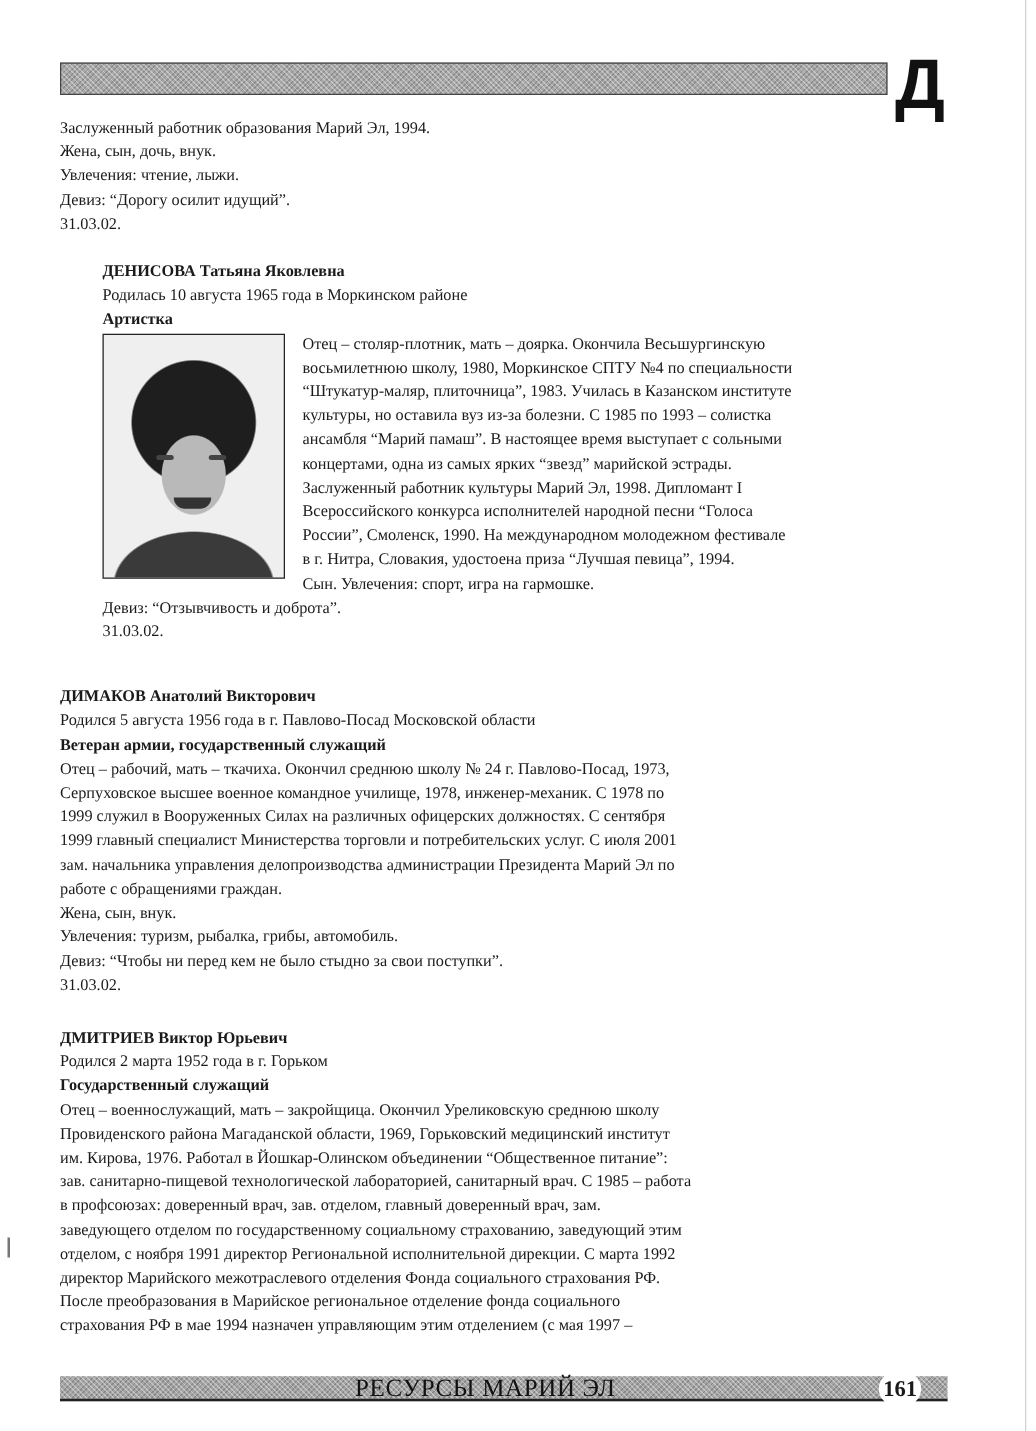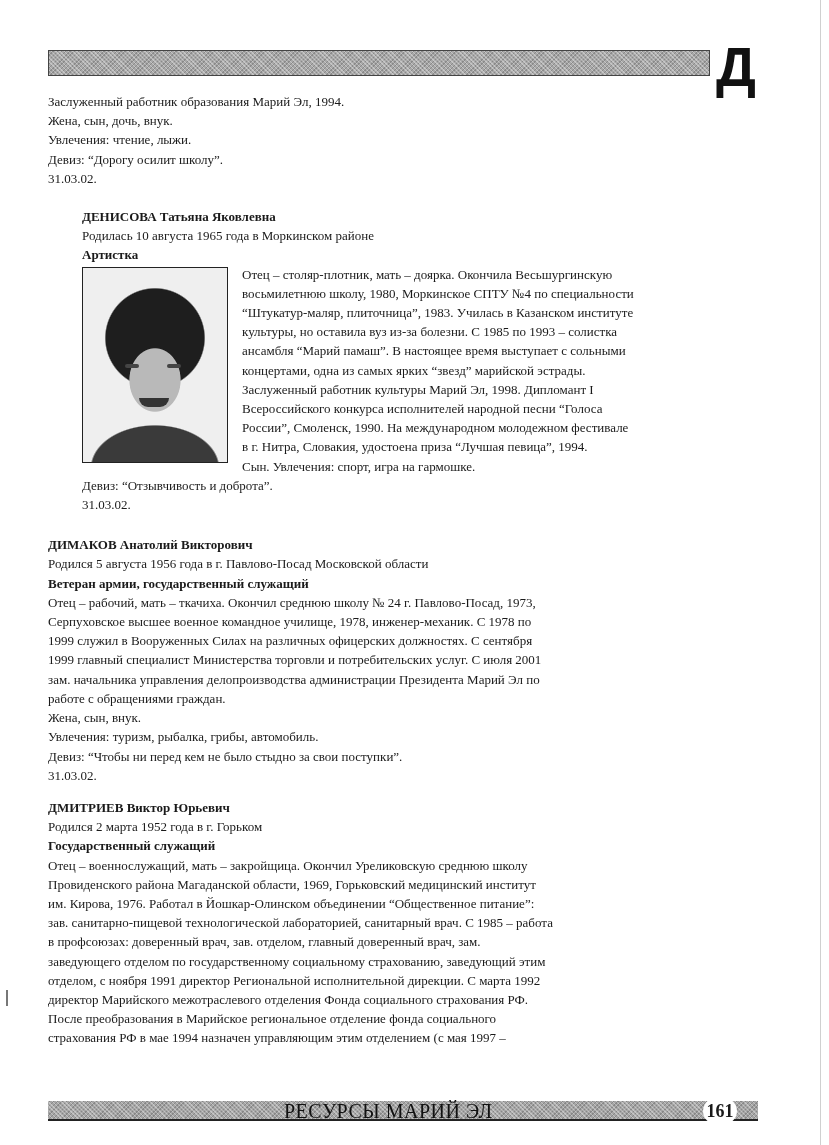--- a/index.html
+++ b/index.html
@@ -79,21 +79,21 @@
 
 <div class="header-bar"></div>
 <div class="letter">Д</div>
 
 <div class="content">
 
   <div>
     <div class="line">Заслуженный работник образования Марий Эл, 1994.</div>
     <div class="line">Жена, сын, дочь, внук.</div>
     <div class="line">Увлечения: чтение, лыжи.</div>
-    <div class="line">Девиз: “Дорогу осилит школу”.</div>
+    <div class="line">Девиз: “Дорогу осилит идущий”.</div>
     <div class="line">31.03.02.</div>
   </div>
 
   <div class="entry" style="margin-top:19px;padding-left:34px;">
     <div class="name">
       <span>ДЕНИСОВА</span>
       <span>Татьяна Яковлевна</span>
     </div>
     <div class="birth">Родилась 10 августа 1965 года в Моркинском районе</div>
     <div class="role">Артистка</div>
@@ -114,42 +114,42 @@
         <div class="line">Всероссийского конкурса исполнителей народной песни “Голоса</div>
         <div class="line">России”, Смоленск, 1990. На международном молодежном фестивале</div>
         <div class="line">в г. Нитра, Словакия, удостоена приза “Лучшая певица”, 1994.</div>
         <div class="line">Сын. Увлечения: спорт, игра на гармошке.</div>
       </div>
     </div>
     <div class="line">Девиз: “Отзывчивость и доброта”.</div>
     <div class="line">31.03.02.</div>
   </div>
 
-  <div class="entry" style="margin-top:21px;">
+  <div class="entry" style="margin-top:33px;">
     <div class="name">
       <span>ДИМАКОВ</span>
       <span>Анатолий Викторович</span>
     </div>
     <div class="birth">Родился 5 августа 1956 года в г. Павлово-Посад Московской области</div>
     <div class="role">Ветеран армии, государственный служащий</div>
     <div>
       <div class="line">Отец – рабочий, мать – ткачиха. Окончил среднюю школу № 24 г. Павлово-Посад, 1973,</div>
       <div class="line">Серпуховское высшее военное командное училище, 1978, инженер-механик. С 1978 по</div>
       <div class="line">1999 служил в Вооруженных Силах на различных офицерских должностях. С сентября</div>
       <div class="line">1999 главный специалист Министерства торговли и потребительских услуг. С июля 2001</div>
       <div class="line">зам. начальника управления делопроизводства администрации Президента Марий Эл по</div>
       <div class="line">работе с обращениями граждан.</div>
       <div class="line">Жена, сын, внук.</div>
       <div class="line">Увлечения: туризм, рыбалка, грибы, автомобиль.</div>
       <div class="line">Девиз: “Чтобы ни  перед кем не было стыдно за свои поступки”.</div>
       <div class="line">31.03.02.</div>
     </div>
   </div>
 
-  <div class="entry" style="margin-top:13px;">
+  <div class="entry" style="margin-top:23px;">
     <div class="name">
       <span>ДМИТРИЕВ</span>
       <span>Виктор Юрьевич</span>
     </div>
     <div class="birth">Родился 2 марта 1952 года в г. Горьком</div>
     <div class="role">Государственный служащий</div>
     <div>
       <div class="line">Отец – военнослужащий, мать – закройщица. Окончил Уреликовскую среднюю школу</div>
       <div class="line">Провиденского района Магаданской области, 1969, Горьковский медицинский институт</div>
       <div class="line">им. Кирова, 1976. Работал в Йошкар-Олинском объединении “Общественное питание”:</div>

